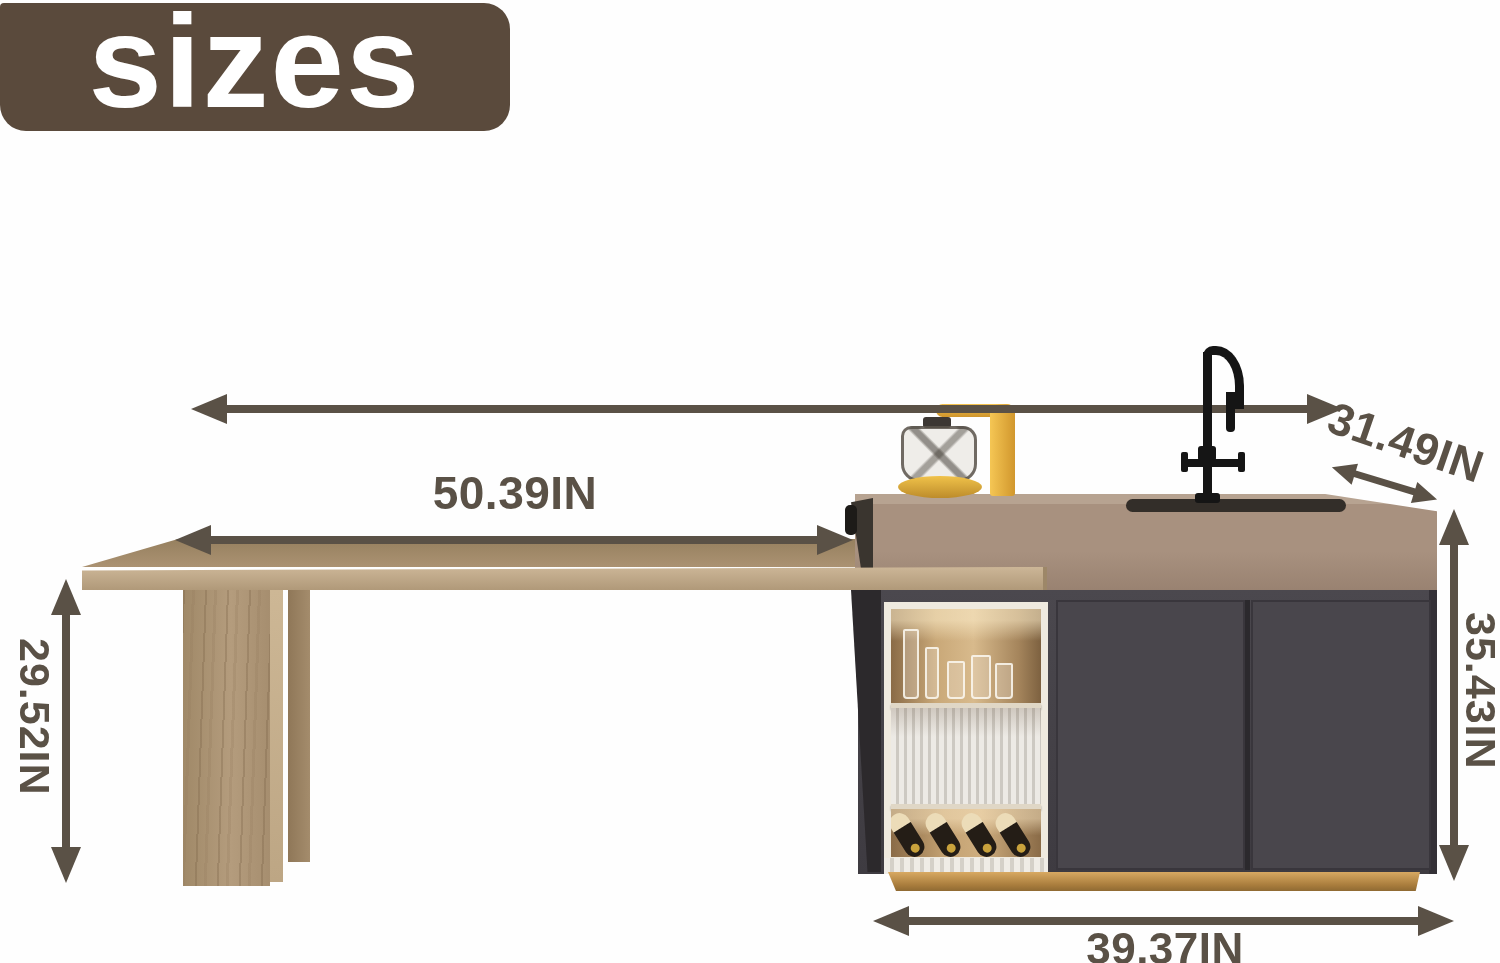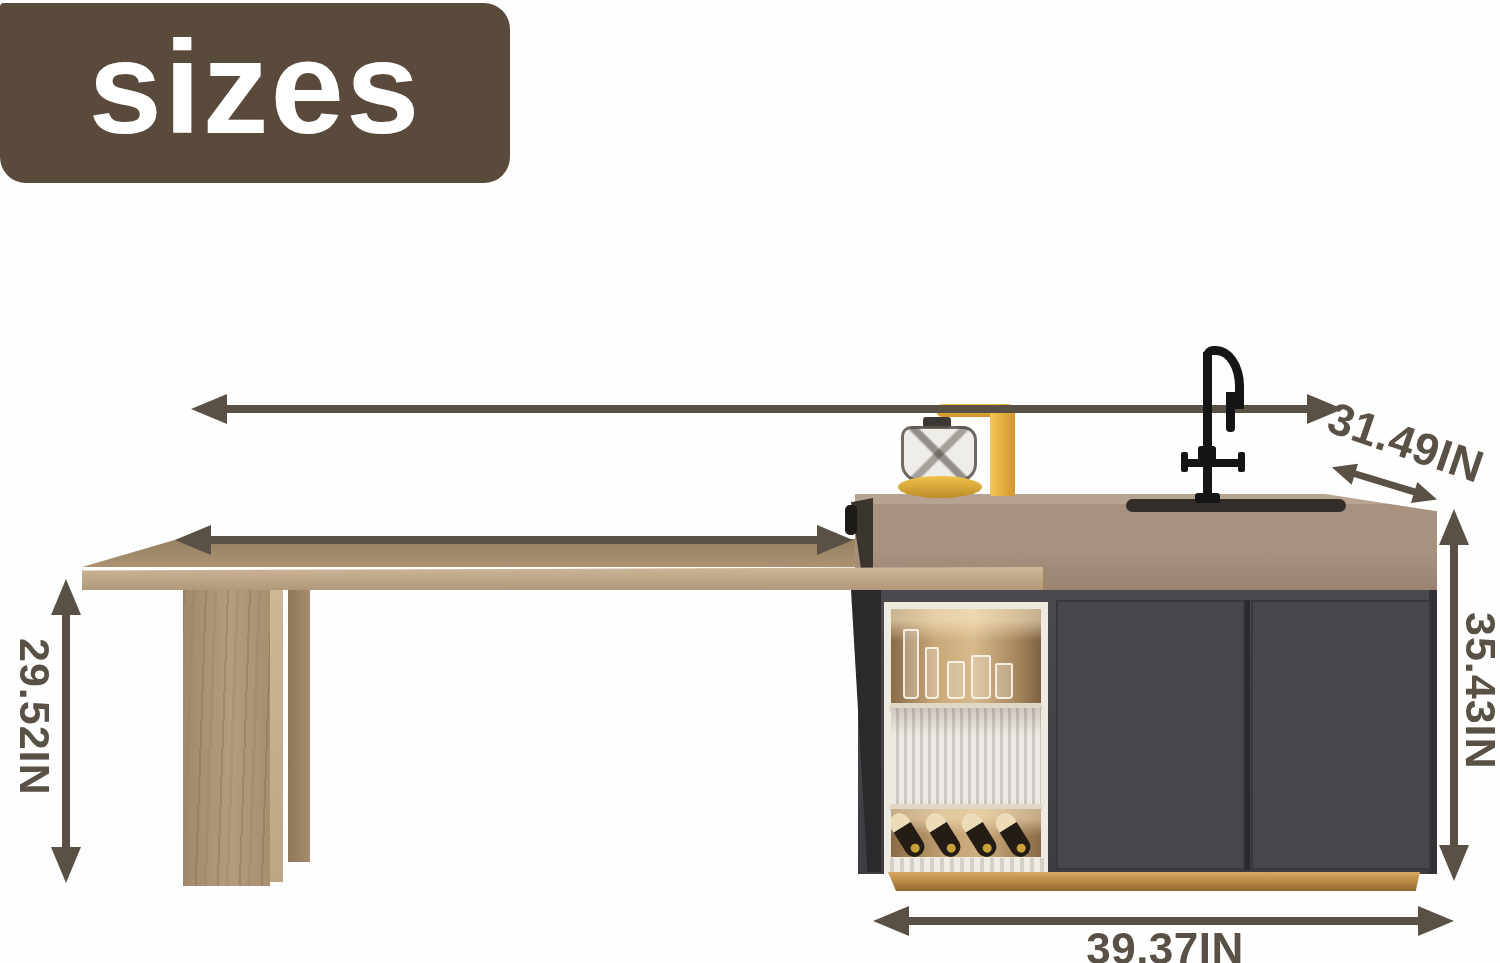--- a/index.html
+++ b/index.html
@@ -2,21 +2,21 @@
 <html style="--background: #fefefe; --badge-bg: #5a4a3c; --badge-text: #ffffff; --dimension: #5a5146; --counter-front: #a8917f; --counter-top: #b7a391; --cabinet-side: #2c292c; --niche-frame: #efeadf; --fluted-light: #edeae5; --fluted-dark: #cdc9c2; --plinth-gold-light: #d8a962; --plinth-gold-dark: #8f6a33; --faucet-black: #151515; --kettle-yellow: #e6af3a; --bottle-dark: #241d16; --bottle-label: #ecdcb8;"><head>
 <meta charset="utf-8">
 <style>
   html,body{margin:0;padding:0;background:#fff;}
   .stage{position:relative;width:1500px;height:963px;overflow:hidden;
          background:var(--background,#fefefe);
          font-family:"Liberation Sans","DejaVu Sans",sans-serif;}
   .abs{position:absolute;}
 
   
-  .badge{left:0;top:3px;width:510px;height:180px;background:var(--badge-bg,#5a4a3c);
+  .badge{left:0;top:3px;width:510px;height:128px;background:var(--badge-bg,#5a4a3c);
          border-radius:4px 26px 26px 26px;display:flex;align-items:center;justify-content:center;}
   .badge-label{color:var(--badge-text,#fff);font-size:132px;font-weight:bold;letter-spacing:2px;
                transform:translateY(-6px);}
 
   
   .dim-line-h{height:8px;background:var(--dimension,#5a5146);z-index:30;}
   .dim-line-v{width:8px;background:var(--dimension,#5a5146);z-index:30;}
   .dim-line-d{height:7px;background:var(--dimension,#5a5146);z-index:30;
               transform:rotate(17deg);transform-origin:left center;}
   .ah{position:absolute;width:0;height:0;border-style:solid;border-color:transparent;}
@@ -180,20 +180,21 @@
   <div class="abs faucet f-nub1"></div>
   <div class="abs faucet f-nub2"></div>
   <div class="abs faucet f-collar"></div>
   <div class="abs faucet f-base"></div>
 
   <div class="abs dim-line-h" style="left:226px;top:405px;width:1082px;">
     <span class="ah l"></span>
     <span class="ah r"></span>
   </div>
 
+  <div class="abs dlabel" style="left:180px;top:466px;width:670px;">50.39IN</div>
   <div class="abs dim-line-h" style="left:210px;top:536px;width:608px;">
     <span class="ah l"></span>
     <span class="ah r"></span>
   </div>
 
   <div class="abs dlabel dlabel-r" style="left:1338px;top:392px;font-size:45px;">31.49IN</div>
   <div class="abs dim-line-d" style="left:1354px;top:470px;width:64px;">
     <span class="ah sl"></span>
     <span class="ah sr"></span>
   </div>

